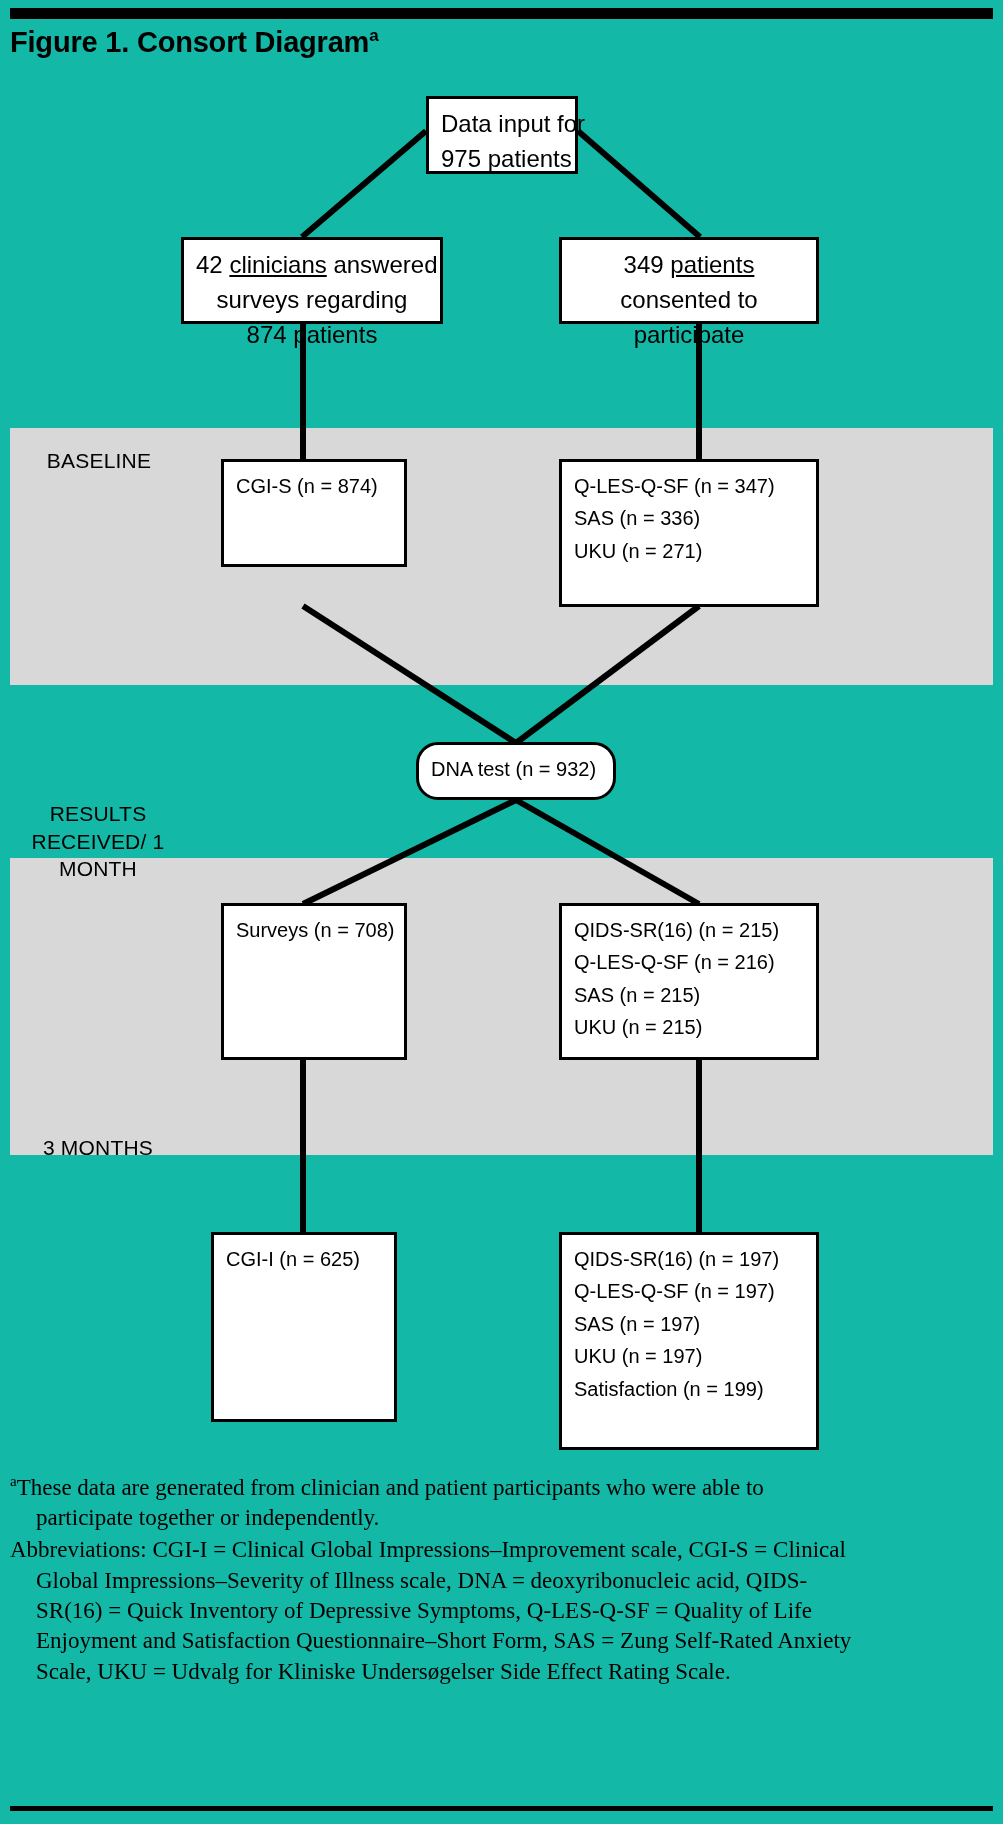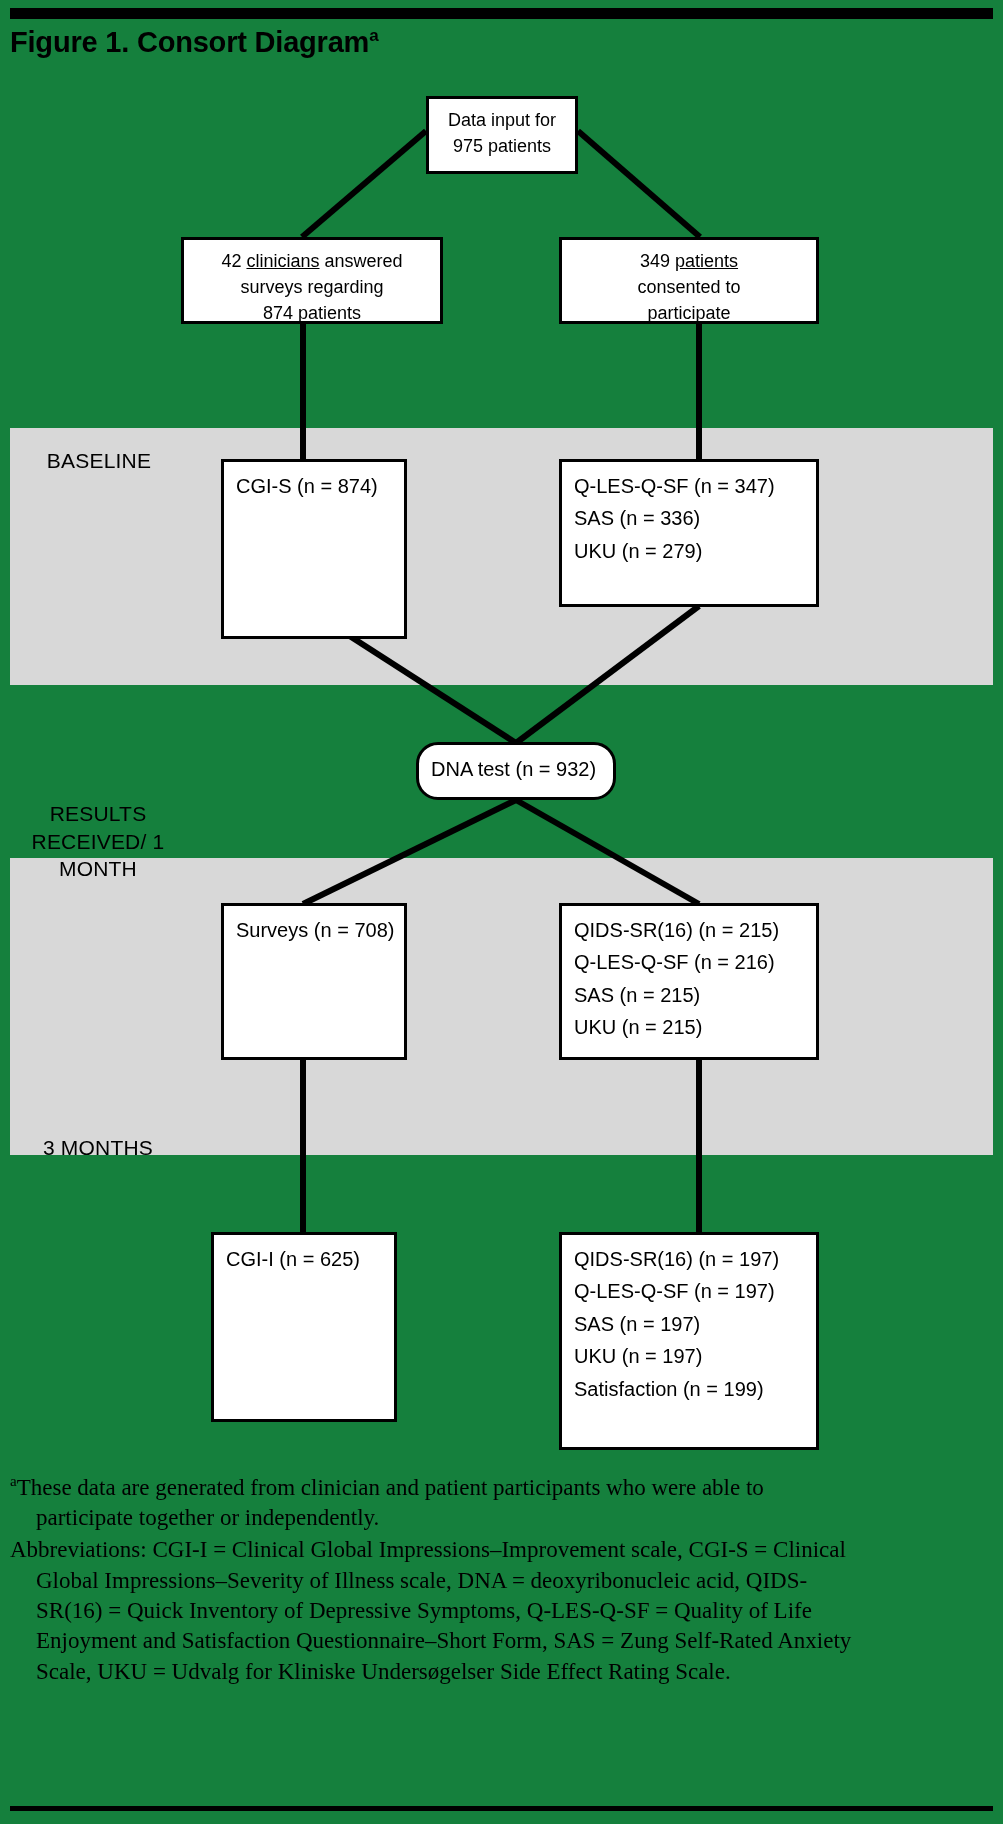--- a/index.html
+++ b/index.html
@@ -8,21 +8,21 @@
     background: #ffffff;
   }
   body {
     font-family: "Liberation Sans", sans-serif;
     color: #000000;
   }
   #page {
     position: relative;
     width: 1003px;
     height: 1824px;
-    background: #15803d;
+    background: #14b8a6;
     overflow: hidden;
   }
 
   
   .rule-top {
     position: absolute;
     left: 10px;
     top: 8px;
     width: 983px;
     height: 11px;
@@ -87,37 +87,37 @@
     pointer-events: none;
   }
   #connectors line { stroke: #000; stroke-width: 6; }
 
   
   .box {
     position: absolute;
     box-sizing: border-box;
     border: 3px solid #000000;
     background: #ffffff;
-    font-size: 18px;
+    font-size: 24px;
     line-height: 1.45;
     color: #000000;
   }
   .box .lines {
     padding: 8px 12px 0 12px;
   }
   .box.center .lines { text-align: center; }
   .box.left   .lines { text-align: left; }
   .box .ln { display: block; white-space: nowrap; }
   .box .ln u { text-decoration: underline; }
 
   
   #box-data-input     { left: 426px; top: 96px;   width: 152px; height: 78px;  }
   #box-clinicians     { left: 181px; top: 237px;  width: 262px; height: 87px;  }
   #box-patients       { left: 559px; top: 237px;  width: 260px; height: 87px;  }
-  #box-cgis           { left: 221px; top: 459px;  width: 186px; height: 180px; }
+  #box-cgis           { left: 221px; top: 459px;  width: 186px; height: 108px; }
   #box-baseline-pro   { left: 559px; top: 459px;  width: 260px; height: 148px; }
   #box-dna            { left: 416px; top: 742px;  width: 200px; height: 58px; border-radius: 22px;  }
   #box-surveys        { left: 221px; top: 903px;  width: 186px; height: 157px; }
   #box-results-pro    { left: 559px; top: 903px;  width: 260px; height: 157px; }
   #box-cgii           { left: 211px; top: 1232px; width: 186px; height: 190px; }
   #box-3m-pro         { left: 559px; top: 1232px; width: 260px; height: 218px; }
 
   
   #box-cgis, #box-baseline-pro, #box-dna,
   #box-surveys, #box-results-pro,
@@ -202,21 +202,21 @@
   <div class="box left" id="box-cgis">
     <div class="lines">
       <span class="ln">CGI-S (n = 874)</span>
     </div>
   </div>
 
   <div class="box left" id="box-baseline-pro">
     <div class="lines">
       <span class="ln">Q-LES-Q-SF (n = 347)</span>
       <span class="ln">SAS (n = 336)</span>
-      <span class="ln">UKU (n = 279)</span>
+      <span class="ln">UKU (n = 271)</span>
     </div>
   </div>
 
   <div class="box left" id="box-dna">
     <div class="lines">
       <span class="ln">DNA test (n = 932)</span>
     </div>
   </div>
 
   <div class="box left" id="box-surveys">

